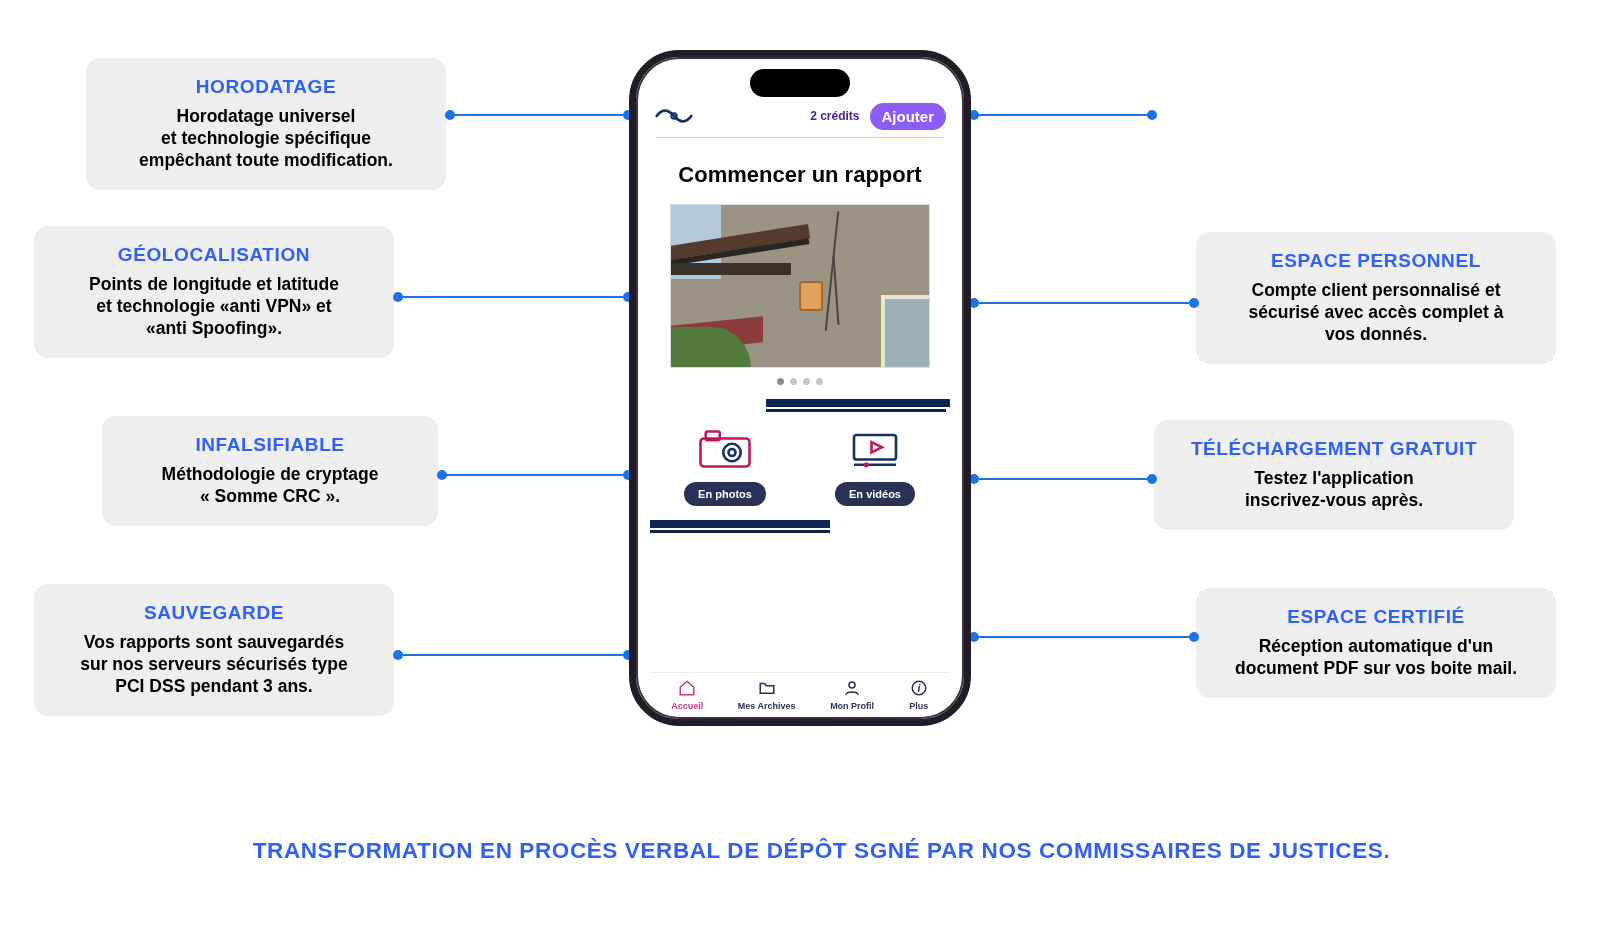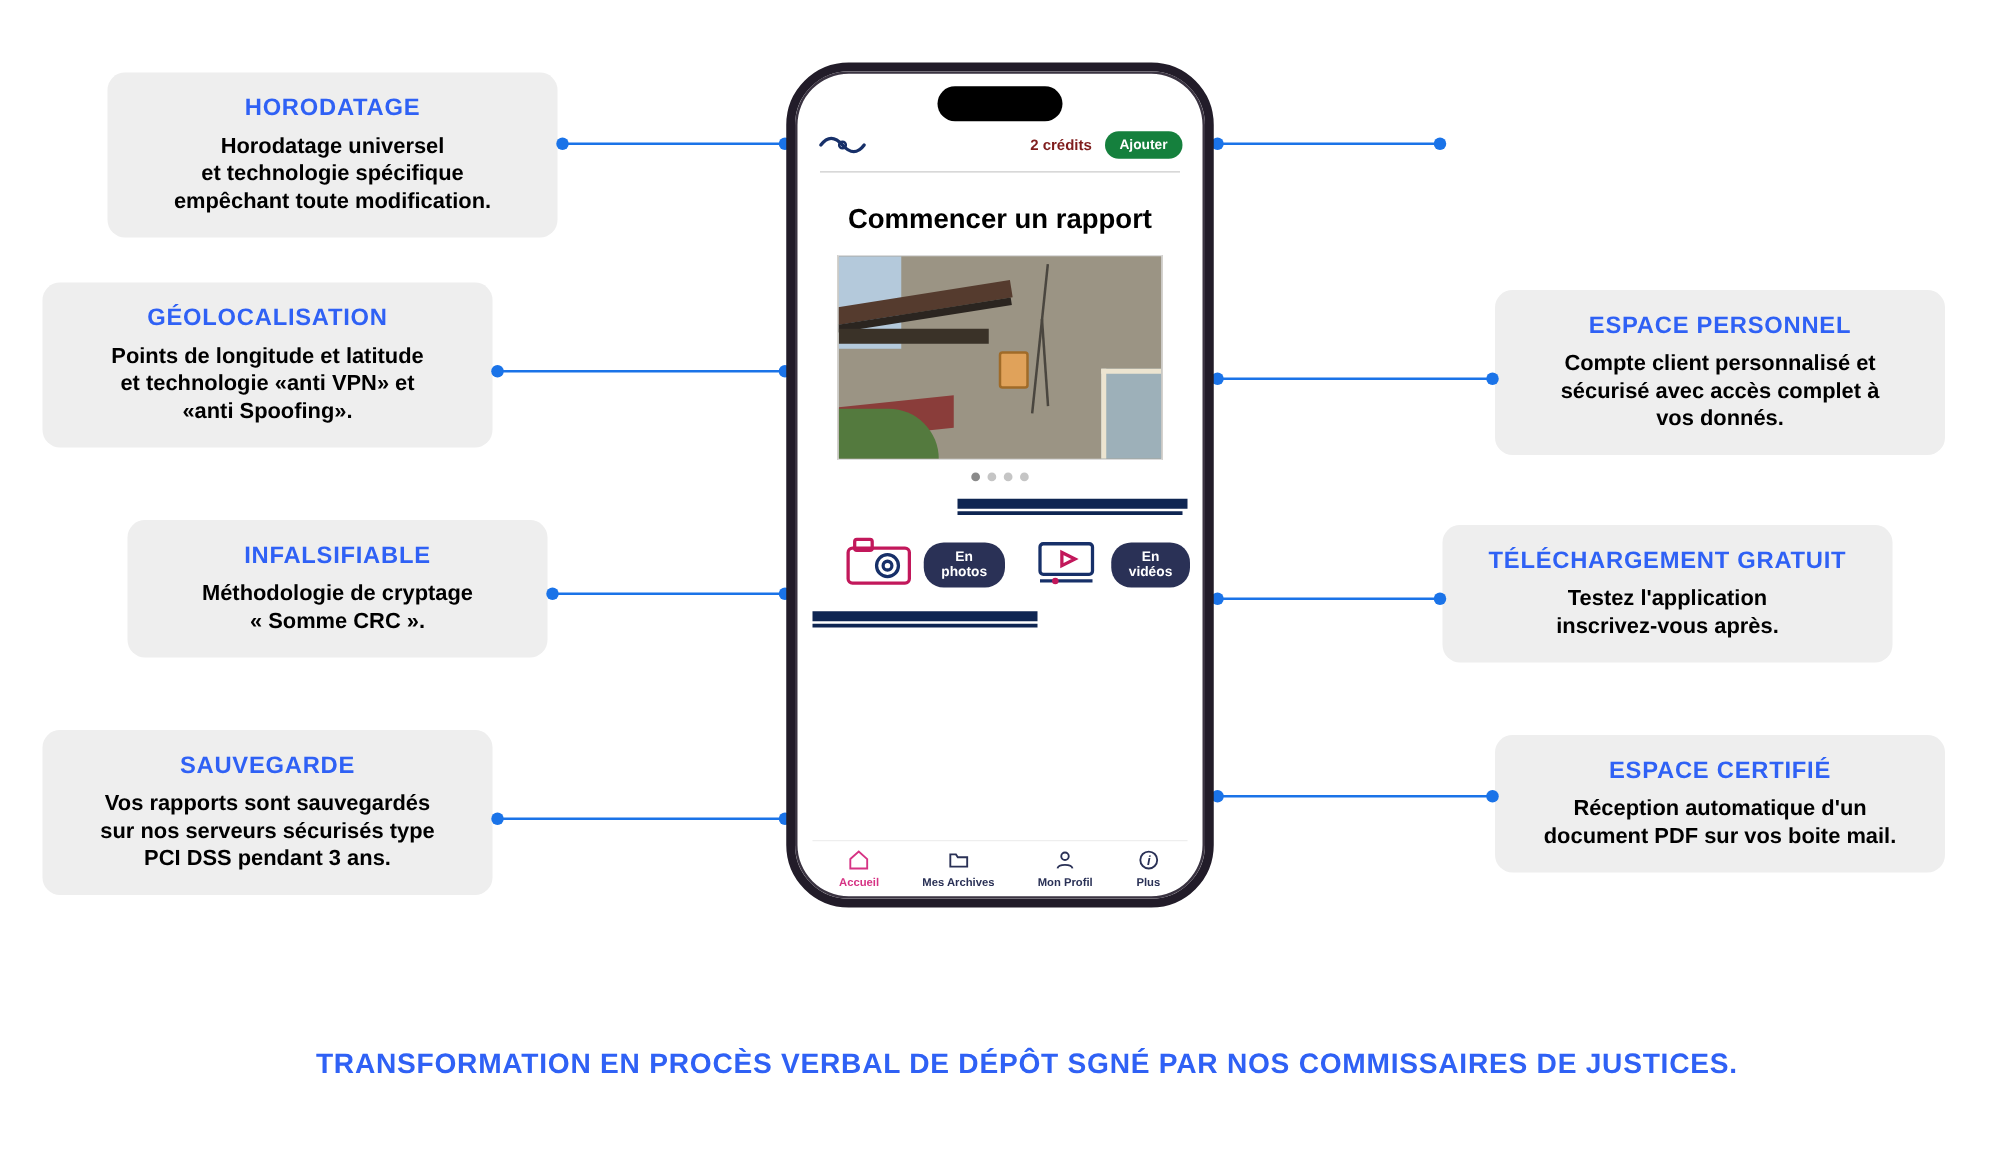--- a/index.html
+++ b/index.html
@@ -99,25 +99,25 @@
     gap:10px;
     padding-right:4px;
   }
   .logo{
     position:absolute;left:4px;top:0;
     width:40px;height:26px;
     display:flex;align-items:center;
   }
   .logo svg{width:40px;height:26px;}
   .credits{
-    font-size:12px;color:#7f1d1d;font-weight:600;
+    font-size:12px;color:#4c1d95;font-weight:600;
   }
   .addbtn{
-    background:#15803d;color:#fff;border:0;
-    font-size:11px;padding:5px 12px;border-radius:14px;
+    background:#8b5cf6;color:#fff;border:0;
+    font-size:15px;padding:5px 12px;border-radius:14px;
     font-weight:600;
   }
   .hr{
     height:1px;background:#ccc;margin:8px 6px 0;
   }
 
   .title{
     text-align:center;
     color:#000000;
     font-size:22px;
@@ -167,21 +167,21 @@
   .dot{display:inline-block;width:7px;height:7px;border-radius:50%;background:#c5c5c5;margin:0 3px;}
   .dot.active{background:#8a8a8a;}
 
   .decor1{height:8px;background:var(--navy);margin:6px 0 2px 116px;}
   .decor1b{height:3px;background:var(--navy);margin:0 0 10px 116px;width:60%;}
 
   .row-actions{
     display:flex;justify-content:space-around;margin-top:6px;
   }
   .action{
-    width:100px;display:flex;flex-direction:row;align-items:center;gap:8px;
+    width:100px;display:flex;flex-direction:column;align-items:center;gap:8px;
   }
   .action svg{width:56px;height:42px;}
   .pill{
     background:#2a3156;color:#fff;border:0;
     font-size:11px;padding:6px 14px;border-radius:16px;font-weight:600;
   }
 
   .decor2{height:8px;background:var(--navy);margin:14px 120px 2px 0;}
   .decor2b{height:3px;background:var(--navy);margin:0 120px 0 0;width:60%;}
 

